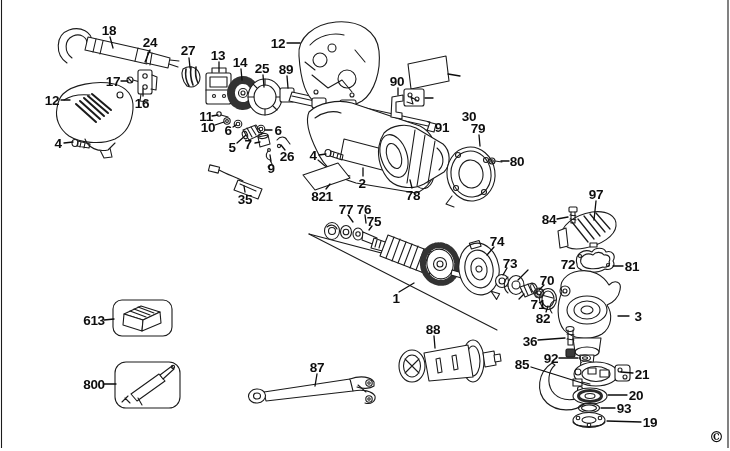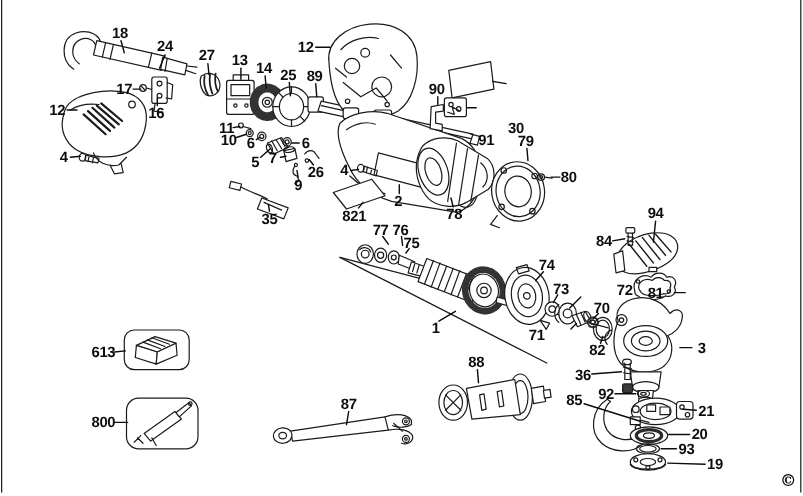--- a/index.html
+++ b/index.html
@@ -464,25 +464,25 @@
       <div class="part-label" style="left: 478px; top: 128px;">79</div>
       <div class="part-label" style="left: 517px; top: 161px;">80</div>
       <div class="part-label" style="left: 346px; top: 209px;">77</div>
       <div class="part-label" style="left: 364px; top: 209px;">76</div>
       <div class="part-label" style="left: 374px; top: 221px;">75</div>
       <div class="part-label" style="left: 396px; top: 298px;">1</div>
       <div class="part-label" style="left: 497px; top: 241px;">74</div>
       <div class="part-label" style="left: 510px; top: 263px;">73</div>
       <div class="part-label" style="left: 532px; top: 264px; margin-left: 36px;">72</div>
       <div class="part-label" style="left: 547px; top: 280px;">70</div>
-      <div class="part-label" style="left: 488px; top: 305px;">71</div>
+      <div class="part-label" style="left: 538px; top: 305px; font-family: Liberation Mono, monospace;">71</div>
       <div class="part-label" style="left: 543px; top: 318px;">82</div>
-      <div class="part-label" style="left: 596px; top: 194px;">94</div>
+      <div class="part-label" style="left: 596px; top: 194px;">97</div>
       <div class="part-label" style="left: 549px; top: 219px;">84</div>
-      <div class="part-label" style="left: 596px; top: 266px;">81</div>
+      <div class="part-label" style="left: 632px; top: 266px;">81</div>
       <div class="part-label" style="left: 638px; top: 316px;">3</div>
       <div class="part-label" style="left: 530px; top: 341px;">36</div>
       <div class="part-label" style="left: 551px; top: 358px;">92</div>
       <div class="part-label" style="left: 522px; top: 364px;">85</div>
       <div class="part-label" style="left: 642px; top: 374px;">21</div>
       <div class="part-label" style="left: 636px; top: 395px;">20</div>
       <div class="part-label" style="left: 624px; top: 408px;">93</div>
       <div class="part-label" style="left: 650px; top: 422px;">19</div>
       <div class="part-label" style="left: 94px; top: 320px;">613</div>
       <div class="part-label" style="left: 94px; top: 384px;">800</div>

